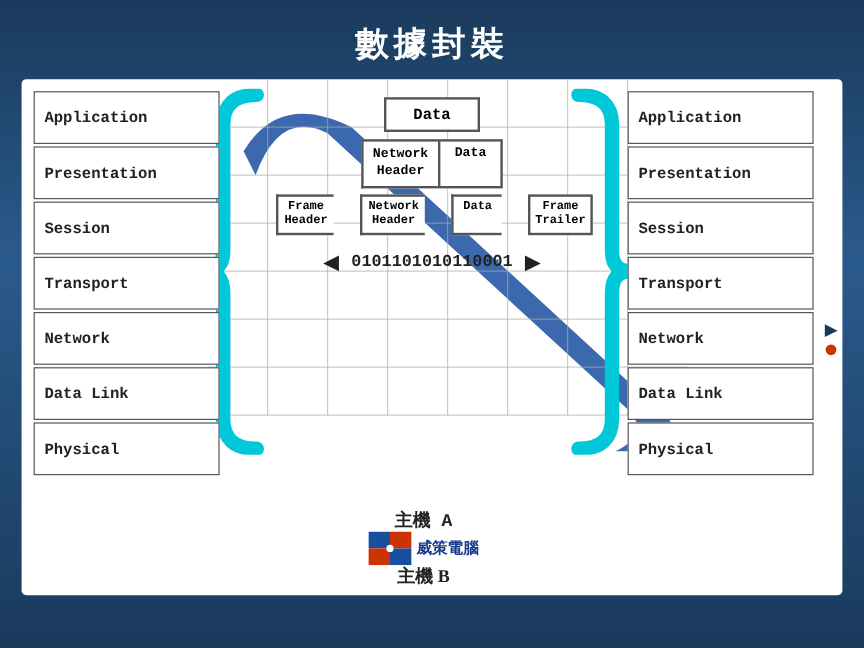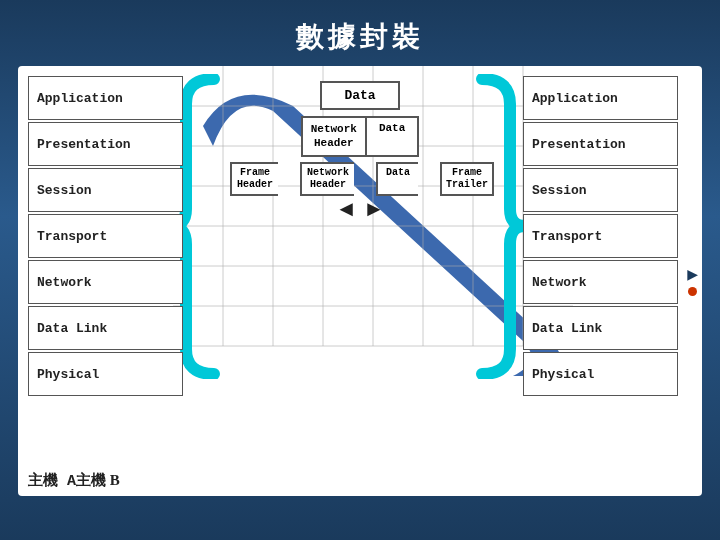--- a/index.html
+++ b/index.html
@@ -129,36 +129,48 @@
 
     <div style="display:flex;justify-content:center;margin-bottom:6px;">
       <div style="border:2px solid #555;background:white;padding:5px 22px;font-size:13px;font-family:'Courier New',monospace;font-weight:bold;">Data</div>
     </div>
 
     <div style="display:flex;justify-content:center;margin-bottom:5px;">
       <div style="border:2px solid #555;border-right:none;background:white;padding:4px 8px;font-size:11px;font-family:'Courier New',monospace;font-weight:bold;text-align:center;line-height:1.3;">Network<br>Header</div>
       <div style="border:2px solid #555;background:white;padding:4px 12px;font-size:11px;font-family:'Courier New',monospace;font-weight:bold;text-align:center;">Data</div>
     </div>
 
-    <div style="display:flex;justify-content:space-between;margin-bottom:0;gap:22px;">
+    <div style="display:flex;justify-content:space-between;margin-bottom:10px;gap:22px;">
       <div style="border:2px solid #555;border-right:none;background:white;padding:3px 5px;font-size:10px;font-family:'Courier New',monospace;font-weight:bold;text-align:center;line-height:1.2;">Frame<br>Header</div>
       <div style="border:2px solid #555;border-right:none;background:white;padding:3px 5px;font-size:10px;font-family:'Courier New',monospace;font-weight:bold;text-align:center;line-height:1.2;">Network<br>Header</div>
       <div style="border:2px solid #555;border-right:none;background:white;padding:3px 8px;font-size:10px;font-family:'Courier New',monospace;font-weight:bold;text-align:center;">Data</div>
       <div style="border:2px solid #555;background:white;padding:3px 4px;font-size:10px;font-family:'Courier New',monospace;font-weight:bold;text-align:center;line-height:1.2;">Frame<br>Trailer</div>
     </div>
 
     <div style="display:flex;justify-content:center;align-items:center;gap:6px;">
       <span style="font-size:22px;color:#222;">◄</span>
+      <span style="font-size:14px;font-family:'Courier New',monospace;font-weight:bold;color:#222;">0101101010110001</span>
       <span style="font-size:22px;color:#222;">►</span>
     </div>
   </div>
 
-  <div style="position:absolute;bottom:6px;left:10px;right:24px;display:flex;flex-direction:row;justify-content:flex-start;align-items:center;z-index:6;">
+  <div style="position:absolute;bottom:6px;left:10px;right:24px;display:flex;flex-direction:column;justify-content:flex-end;align-items:center;z-index:6;">
     <div style="font-size:15px;font-family:'Courier New',monospace;font-weight:bold;color:#222;">主機 A</div>
 
+    <div style="display:flex;align-items:center;gap:4px;">
+
+      <svg width="36" height="28" viewBox="0 0 36 28" xmlns="http://www.w3.org/2000/svg">
+        <rect x="0" y="0" width="18" height="14" fill="#1a4fa0"></rect>
+        <rect x="18" y="0" width="18" height="14" fill="#cc3300"></rect>
+        <rect x="0" y="14" width="18" height="14" fill="#cc3300"></rect>
+        <rect x="18" y="14" width="18" height="14" fill="#1a4fa0"></rect>
+        <circle cx="18" cy="14" r="3" fill="white"></circle>
+      </svg>
+      <span style="font-size:13px;color:#1a3a8c;font-family:Arial,sans-serif;font-weight:bold;">威策電腦</span>
+    </div>
     <div style="font-size:15px;font-family:Liberation Serif, serif;font-weight:bold;color:#222;">主機 B</div>
   </div>
 
   <div style="position:absolute;right:4px;top:50%;transform:translateY(-50%);display:flex;flex-direction:column;align-items:center;gap:5px;z-index:10;">
     <span style="color:#1a3a5c;font-size:14px;">▶</span>
     <div style="width:9px;height:9px;background:#cc3300;border-radius:50%;"></div>
   </div>
 
 </div>
 

